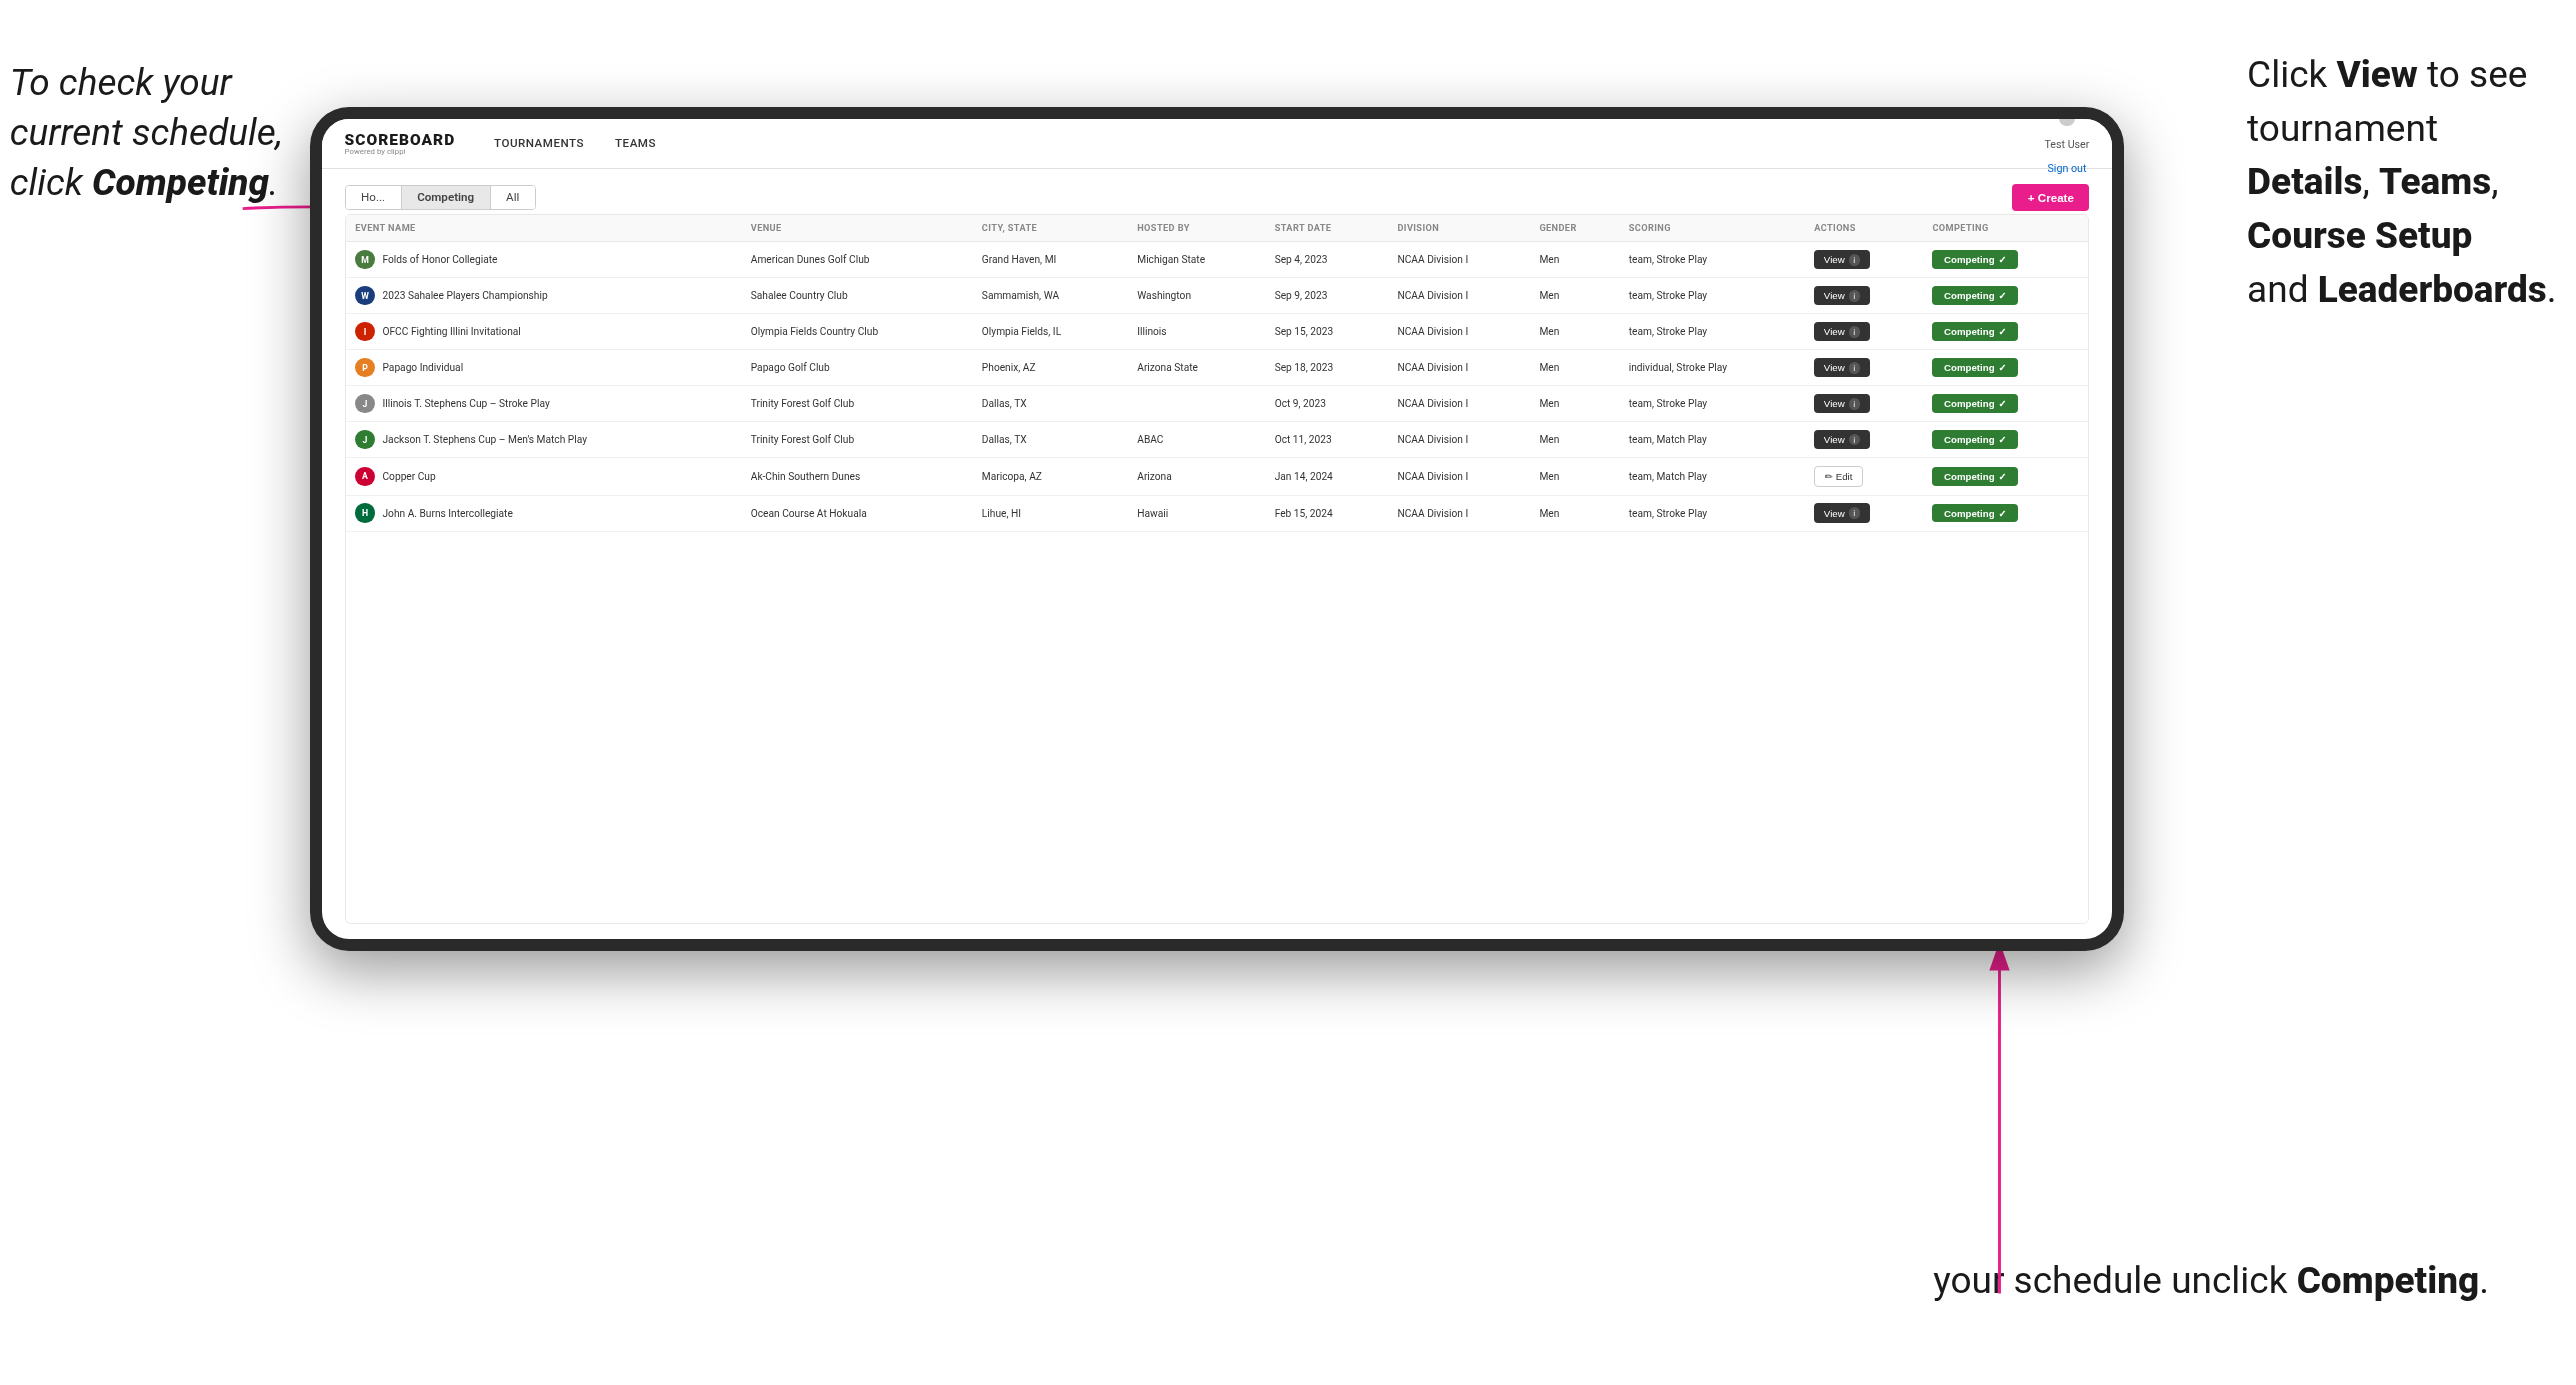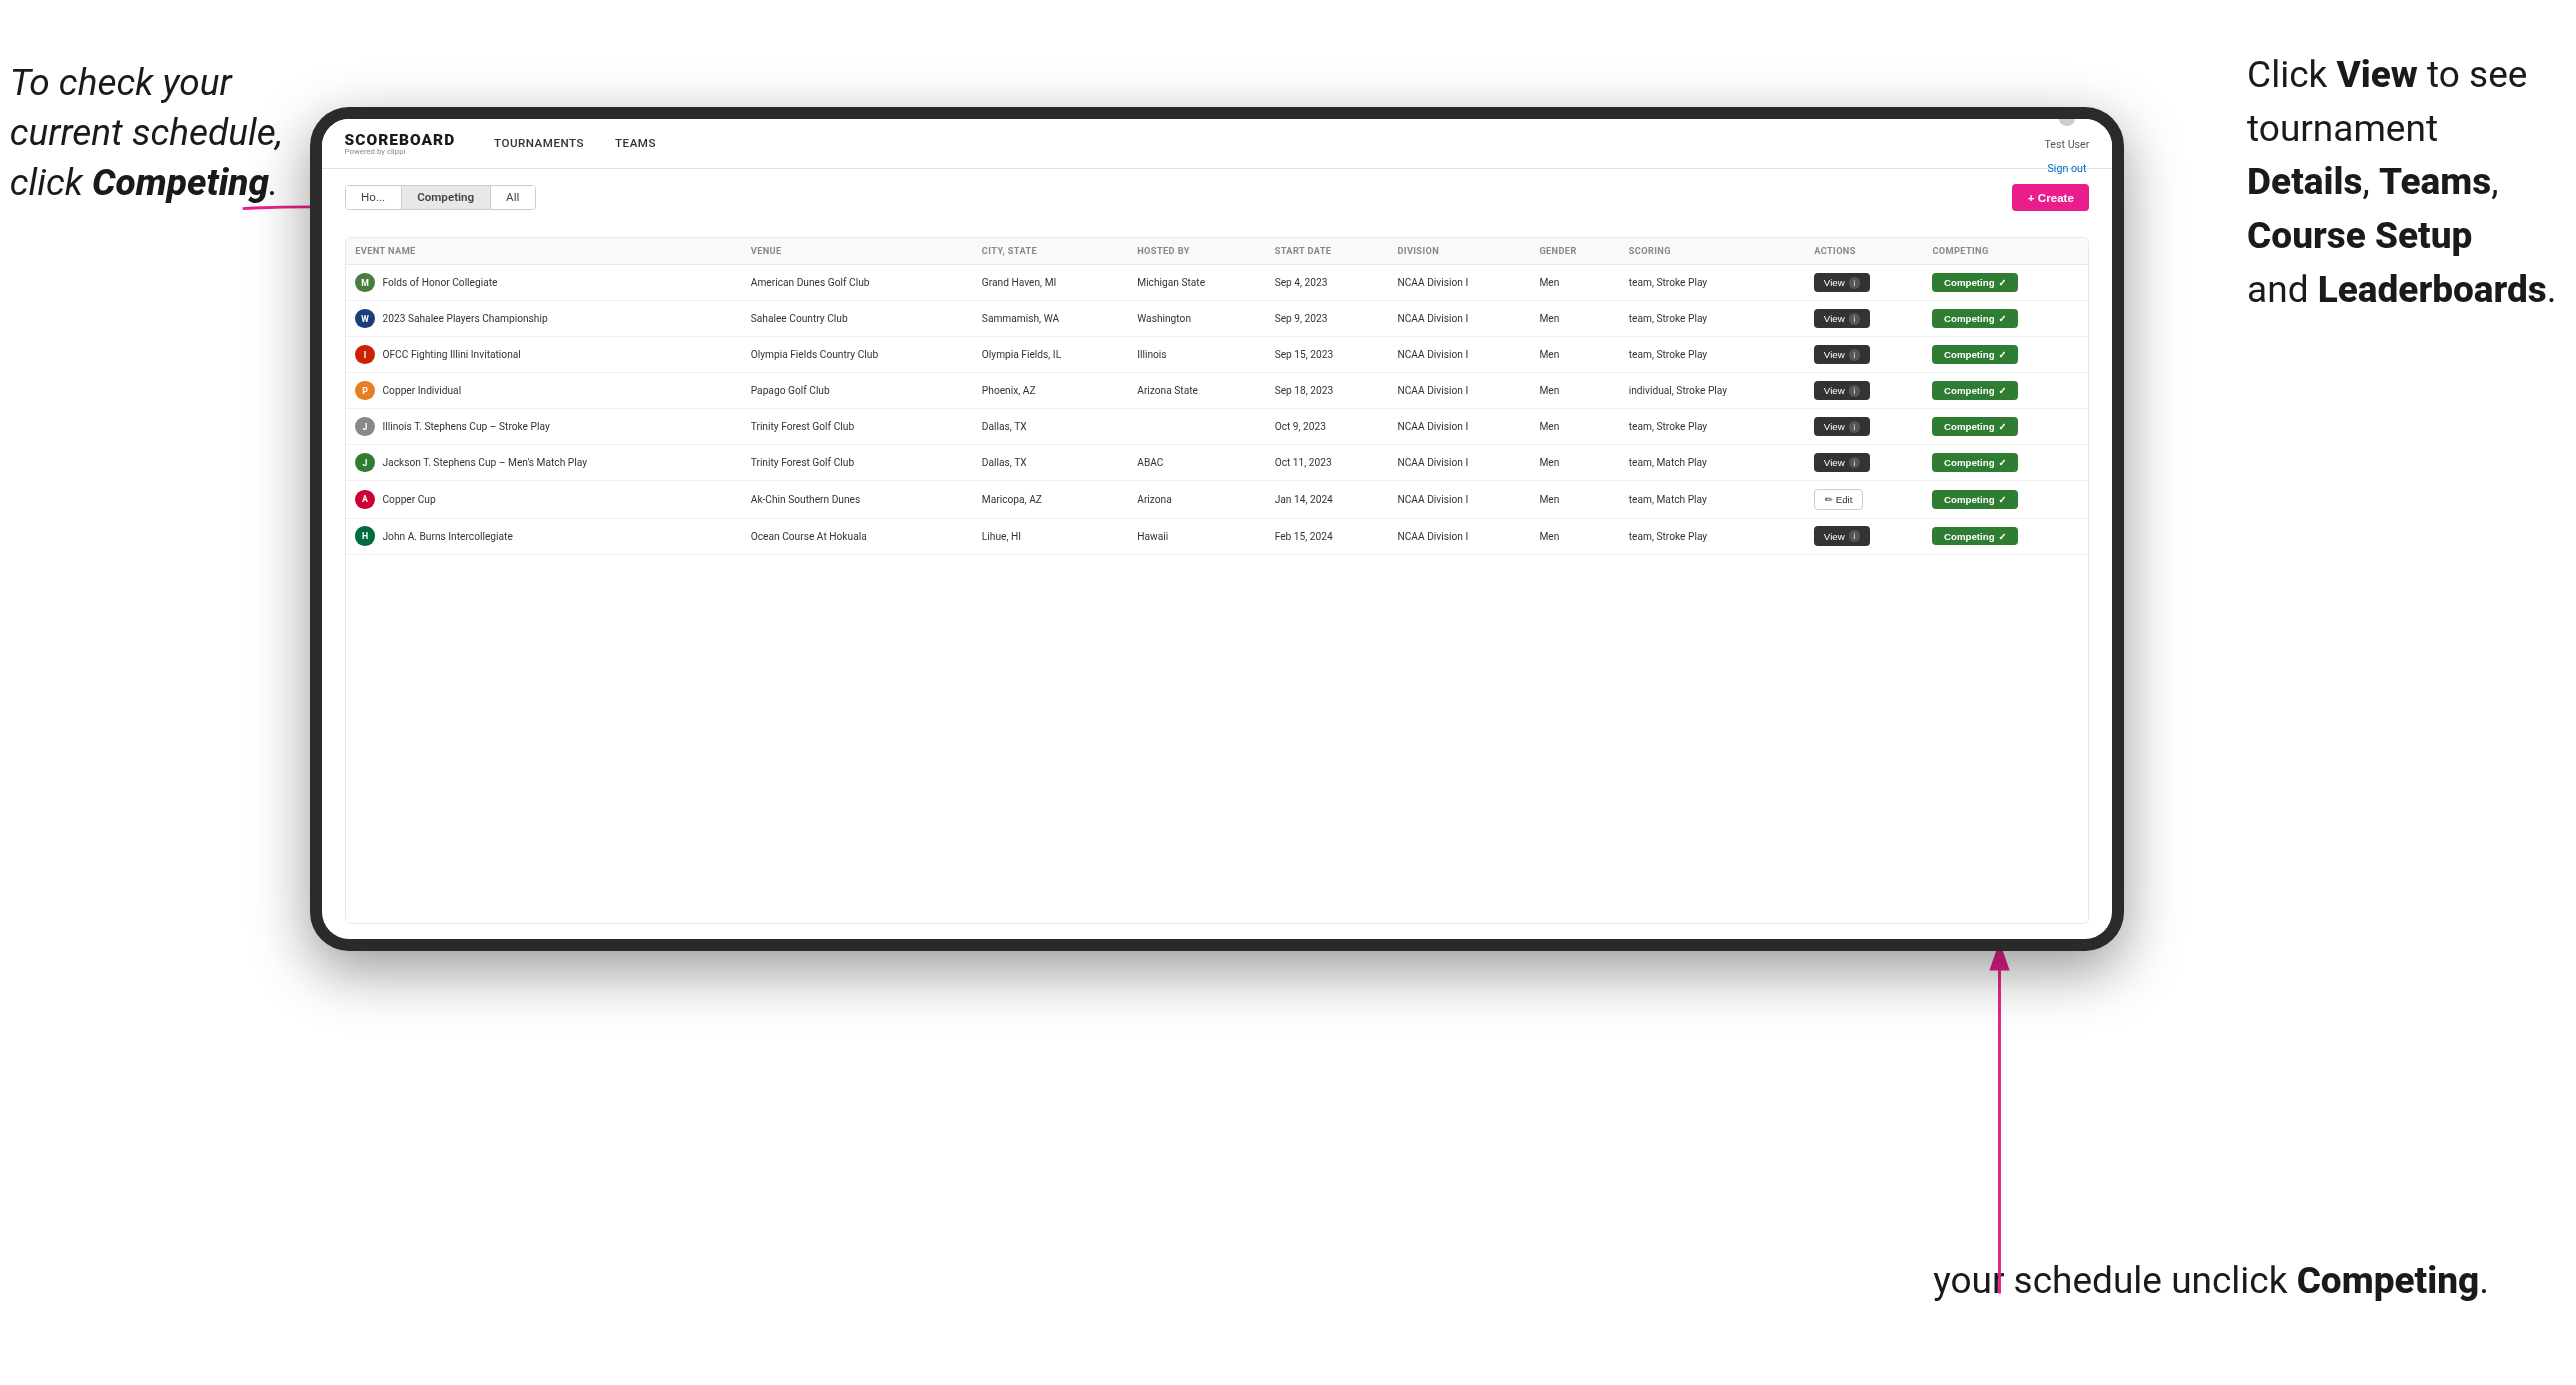--- a/index.html
+++ b/index.html
@@ -134,21 +134,21 @@
       overflow: hidden;
       display: flex;
       flex-direction: column;
     }
 
     
     .filter-bar {
       display: flex;
       align-items: center;
       justify-content: space-between;
-      margin-bottom: 26px;
+      margin-bottom: 3px;
       flex-shrink: 0;
     }
 
     .filter-tabs {
       display: flex;
       gap: 0;
       border: 1px solid #ccc;
       border-radius: 3.9px;
       overflow: hidden;
     }
@@ -472,21 +472,21 @@
     <td>
       <button class="competing-btn">
         Competing <span>✓</span>
       </button>
     </td>
   </tr>
               <tr>
     <td>
       <div class="event-name-cell">
         <div class="team-logo" style="background:#e67e22">P</div>
-        <span>Copper Individual</span>
+        <span>Papago Individual</span>
       </div>
     </td>
     <td>Papago Golf Club</td>
     <td>Phoenix, AZ</td>
     <td>Arizona State</td>
     <td>Sep 18, 2023</td>
     <td>NCAA Division I</td>
     <td>Men</td>
     <td>individual, Stroke Play</td>
     <td><button class="view-btn">

